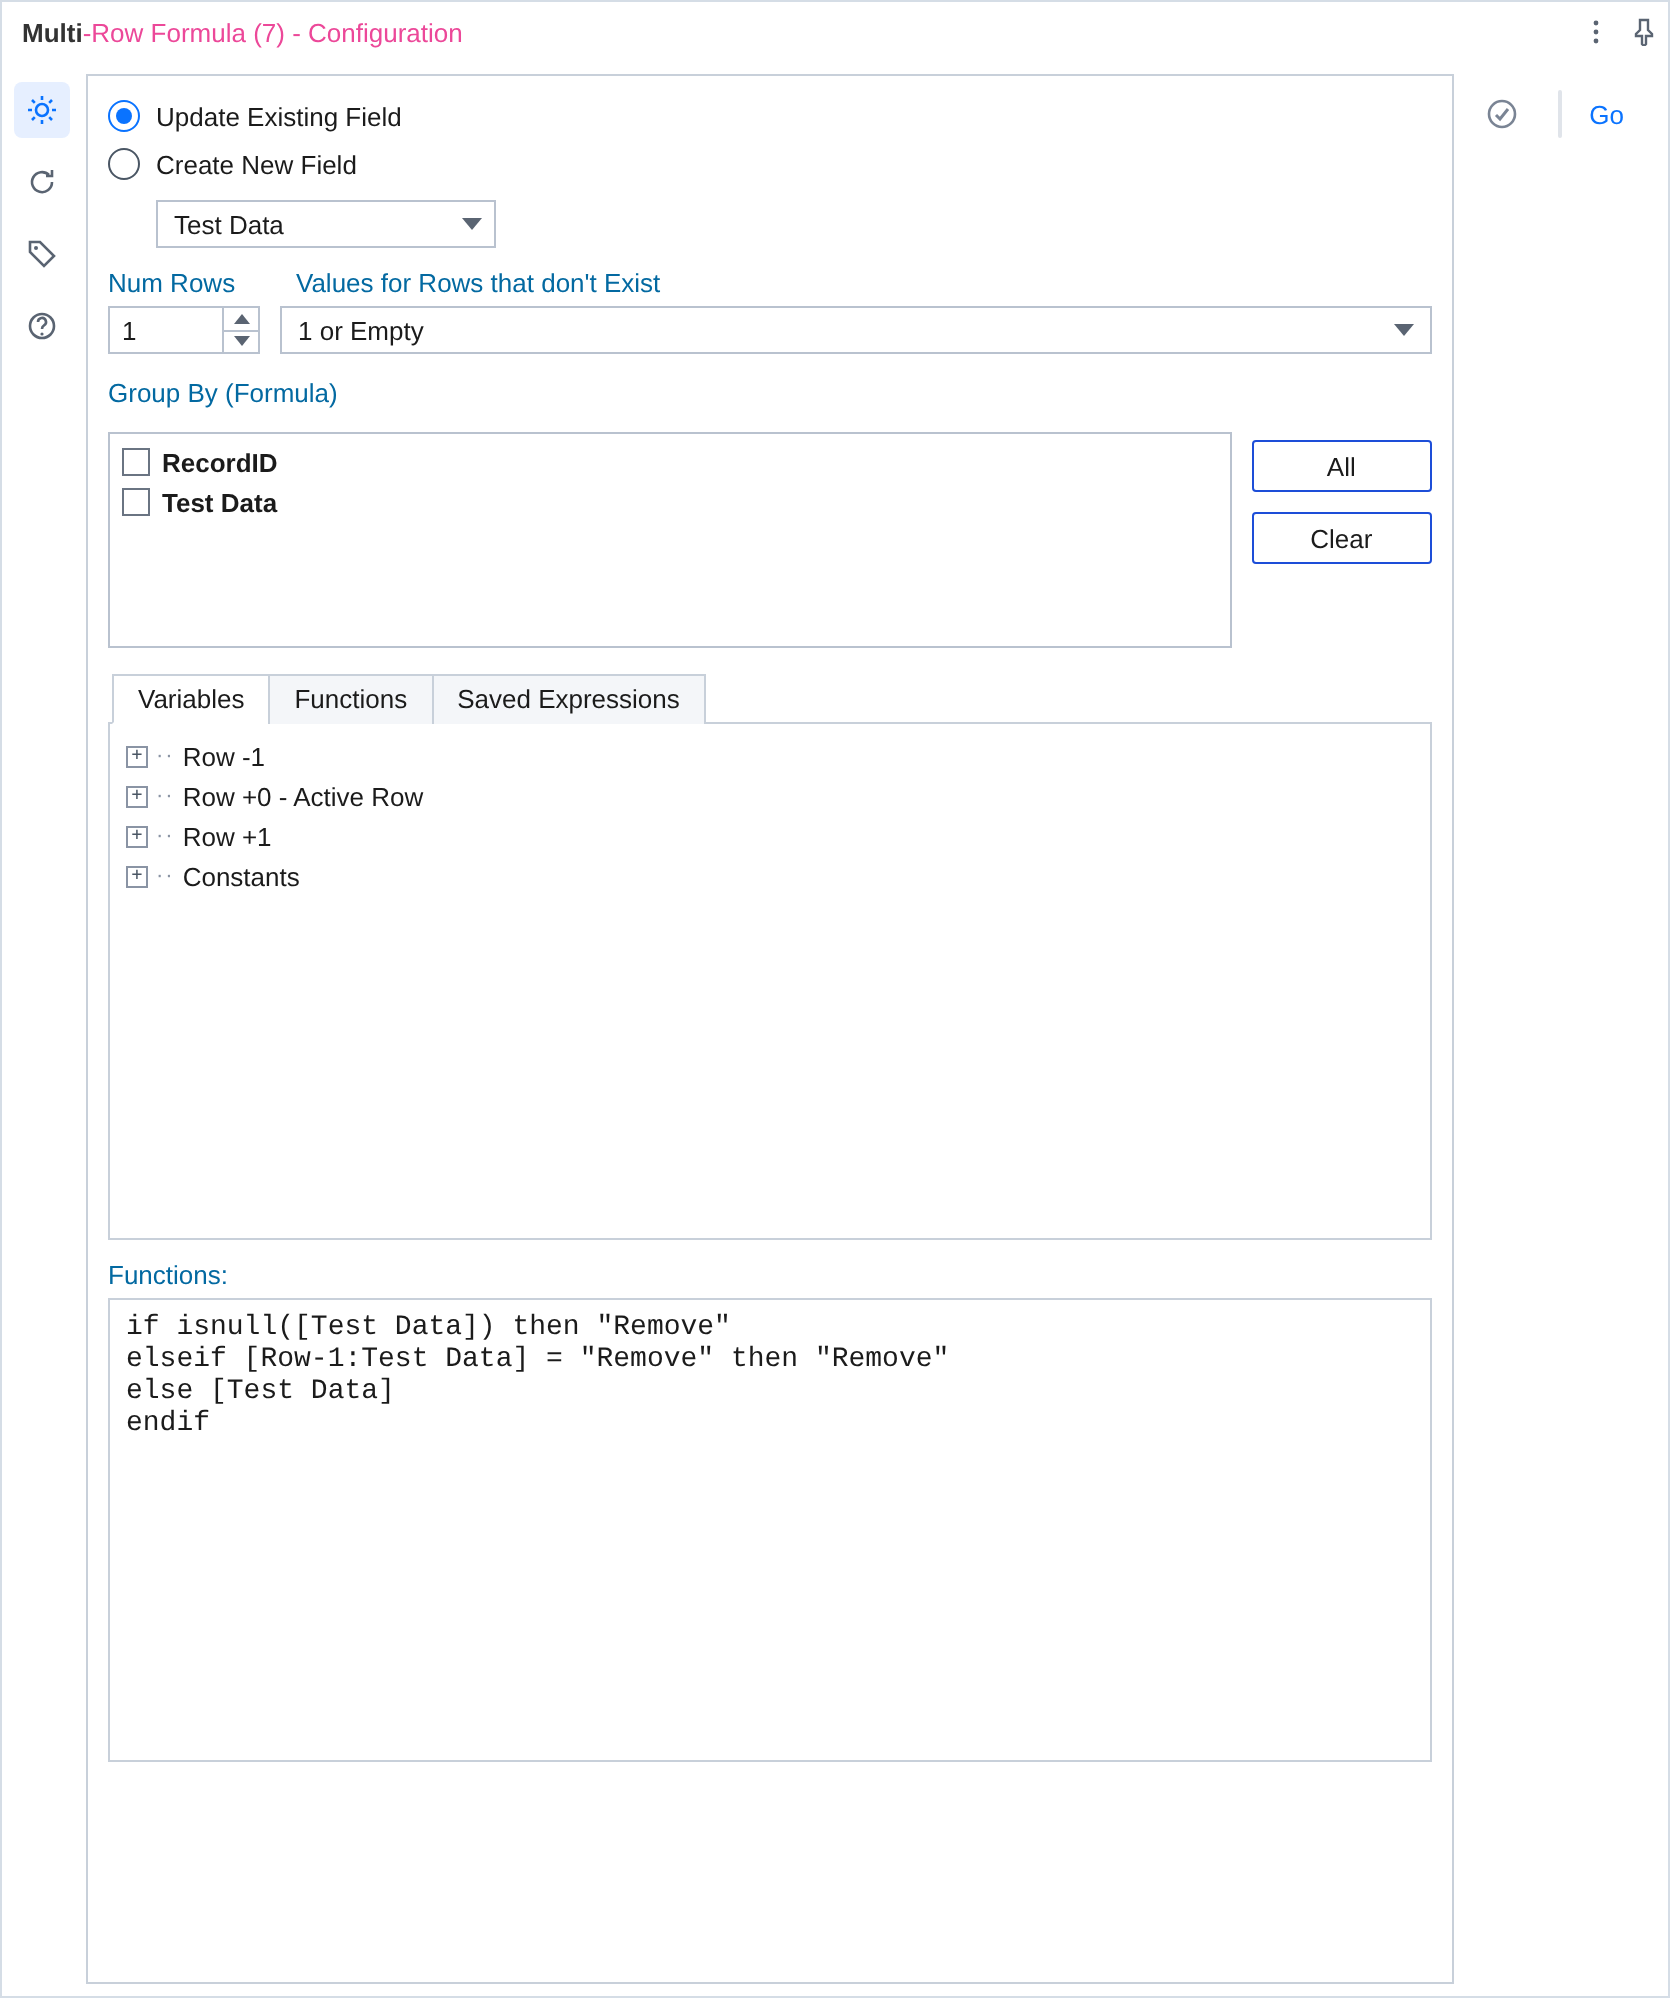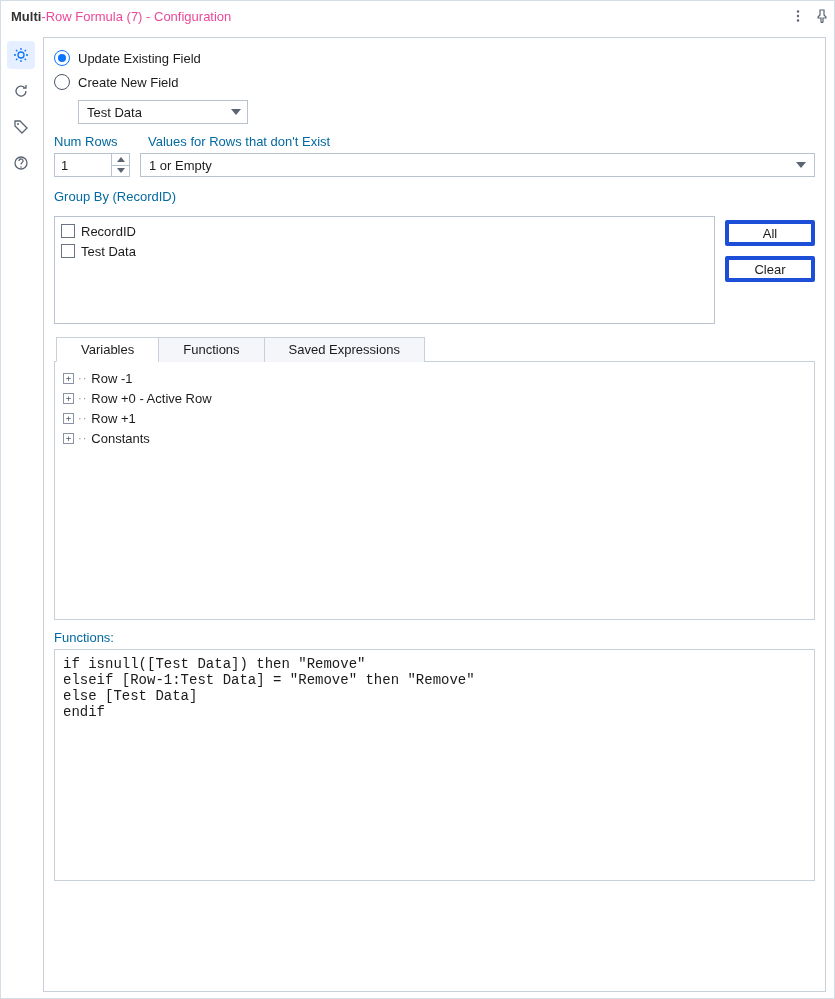--- a/index.html
+++ b/index.html
@@ -110,34 +110,34 @@
   .null-select {
     flex:1; height:24px; border:1px solid #b9c2cf; background:#fff;
     display:flex; align-items:center; justify-content:space-between; padding:0 8px; cursor:pointer;
   }
   .groupby-row {
     display:flex; gap:10px; align-items:flex-start; margin-top:12px;
   }
   .groupby-list {
     flex:1; height:108px; border:1px solid #b9c2cf; background:#fff; padding:4px 6px;
   }
-  .gb-item { display:flex; align-items:center; gap:6px; height:20px; }
+  .gb-item { display:flex; align-items:center; gap:6px; height:20px;font-weight:bold; }
   .chk {
     width:14px; height:14px; border:1px solid #6a7482; background:#fff; cursor:pointer; flex-shrink:0;
   }
   .gb-buttons { display:flex; flex-direction:column; gap:10px; width:90px; padding-top:4px;}
   .btn {
-    height:26px; border:4px solid #1d4ed8; background:#fff; display:flex; align-items:center; justify-content:center;
+    height:26px; border:1px solid #1d4ed8; background:#fff; display:flex; align-items:center; justify-content:center;
     cursor:pointer; border-radius:2px;
   }
   .tabs {
     display:flex; margin-top:12px; border-bottom:1px solid #c8d0da; padding-left:2px;
   }
   .tab {
-    padding:4px 24px; border:1px solid #c8d0da; border-bottom:none; margin-right:-1px;
+    padding:4px 12px; border:1px solid #c8d0da; border-bottom:none; margin-right:-1px;
     background:#f4f6f9; cursor:pointer; position:relative; top:1px;
   }
   .tab.active { background:#fff; border-bottom:1px solid #fff; }
   .tree-box {
     border:1px solid #c8d0da; border-top:none; height:258px; background:#fff; padding:6px 8px; overflow:auto;
   }
   .tree-item { display:flex; align-items:center; gap:4px; height:20px; }
   .expander {
     width:11px; height:11px; border:1px solid #8a94a4; display:flex; align-items:center; justify-content:center;
     font-size:9px; line-height:9px; color:#4a5664; cursor:pointer; font-family:monospace;
@@ -245,21 +245,21 @@
                     <span class="tri-down"></span>
                   </span>
               </span>
             </div>
             <div class="null-select">
               <span>1 or Empty</span>
               <span class="chev"></span>
             </div>
           </div>
 
-          <div class="groupby-label" style="margin-top:12px">Group By (RecordID)</div>
+          <div class="groupby-label" style="margin-top:12px">Group By (Formula)</div>
           <div class="groupby-row">
             <div class="groupby-list">
               <div class="gb-item">
                 <span class="chk"></span>
                 <span>RecordID</span>
               </div>
               <div class="gb-item">
                 <span class="chk"></span>
                 <span>Test Data</span>
               </div>
@@ -304,17 +304,27 @@
 
           <div class="expr-label">Functions:</div>
           <div class="expr-box">if isnull([Test Data]) then "Remove"
 elseif [Row-1:Test Data] = "Remove" then "Remove"
 else [Test Data]
 endif</div>
 
         </div>
       </div>
 
+      <div class="footer">
+        <div class="bottom-rail-icon">
+          <svg width="16" height="16" viewBox="0 0 16 16">
+              <circle cx="8" cy="8" r="6.5" fill="none" stroke="currentColor" stroke-width="1.3"></circle>
+              <path d="M5 8.5l2 2 4-5" fill="none" stroke="currentColor" stroke-width="1.5"></path>
+            </svg>
+        </div>
+        <div class="status-pill"></div>
+        <span class="go-link"><span>Go</span></span>
+      </div>
 
     </div>
 
   </div>
 </div>
 
 </body></html>

